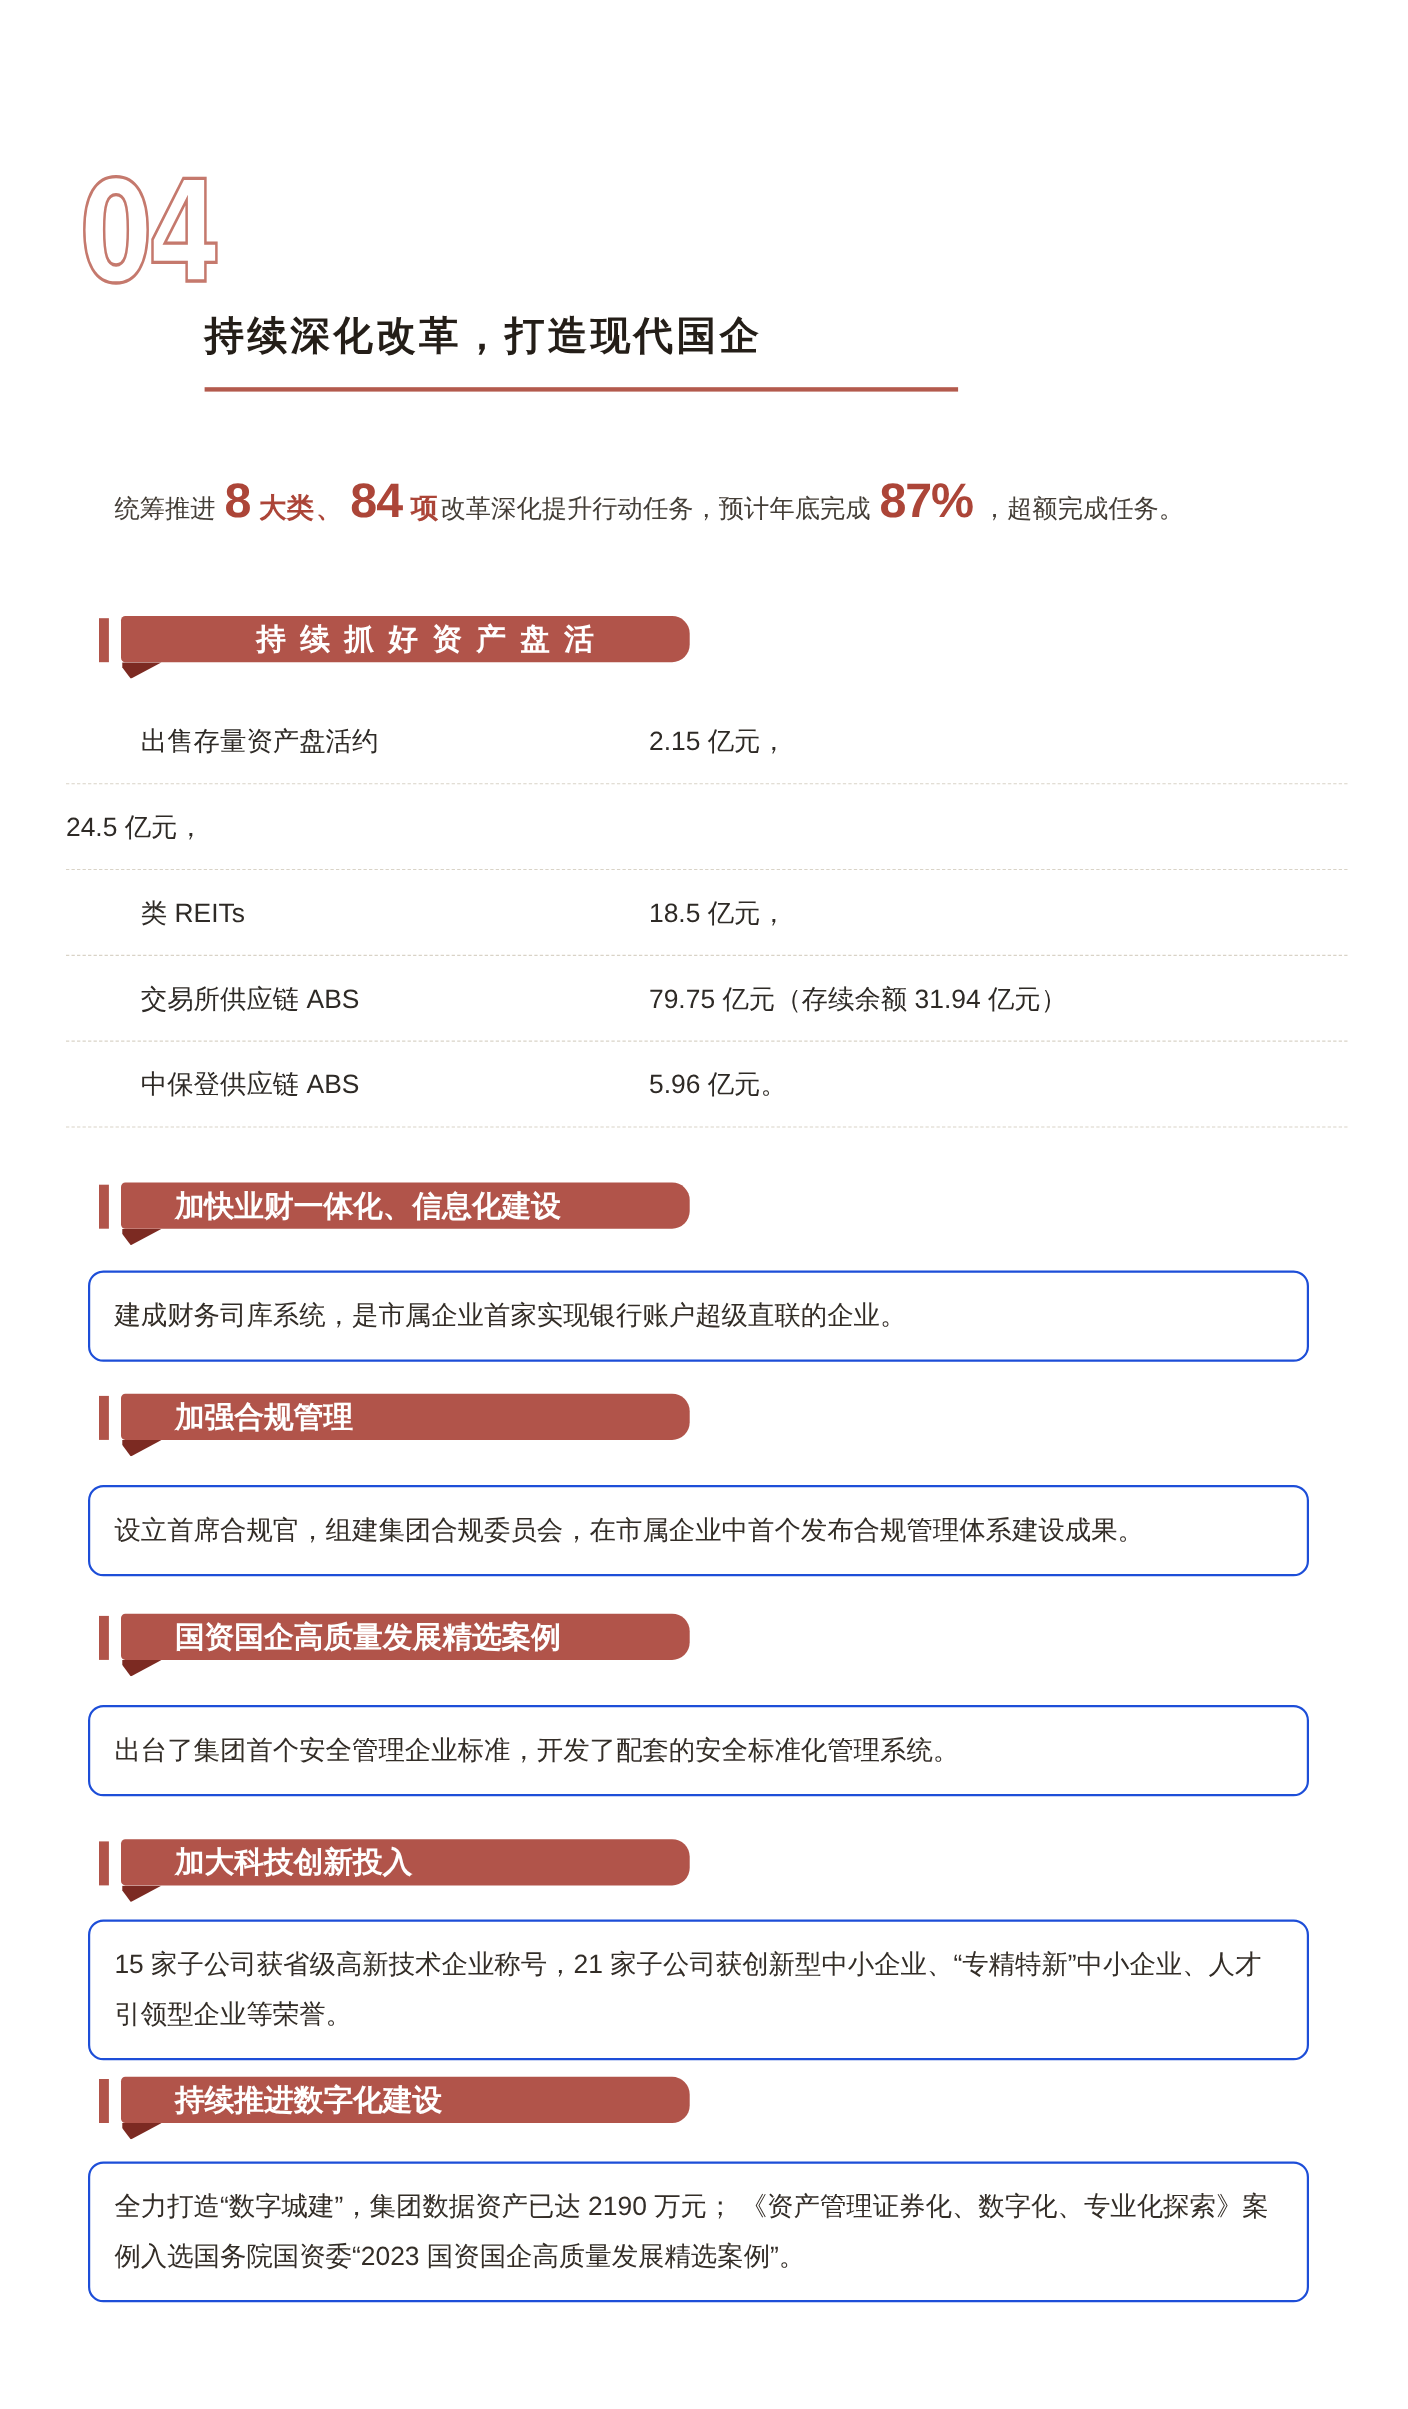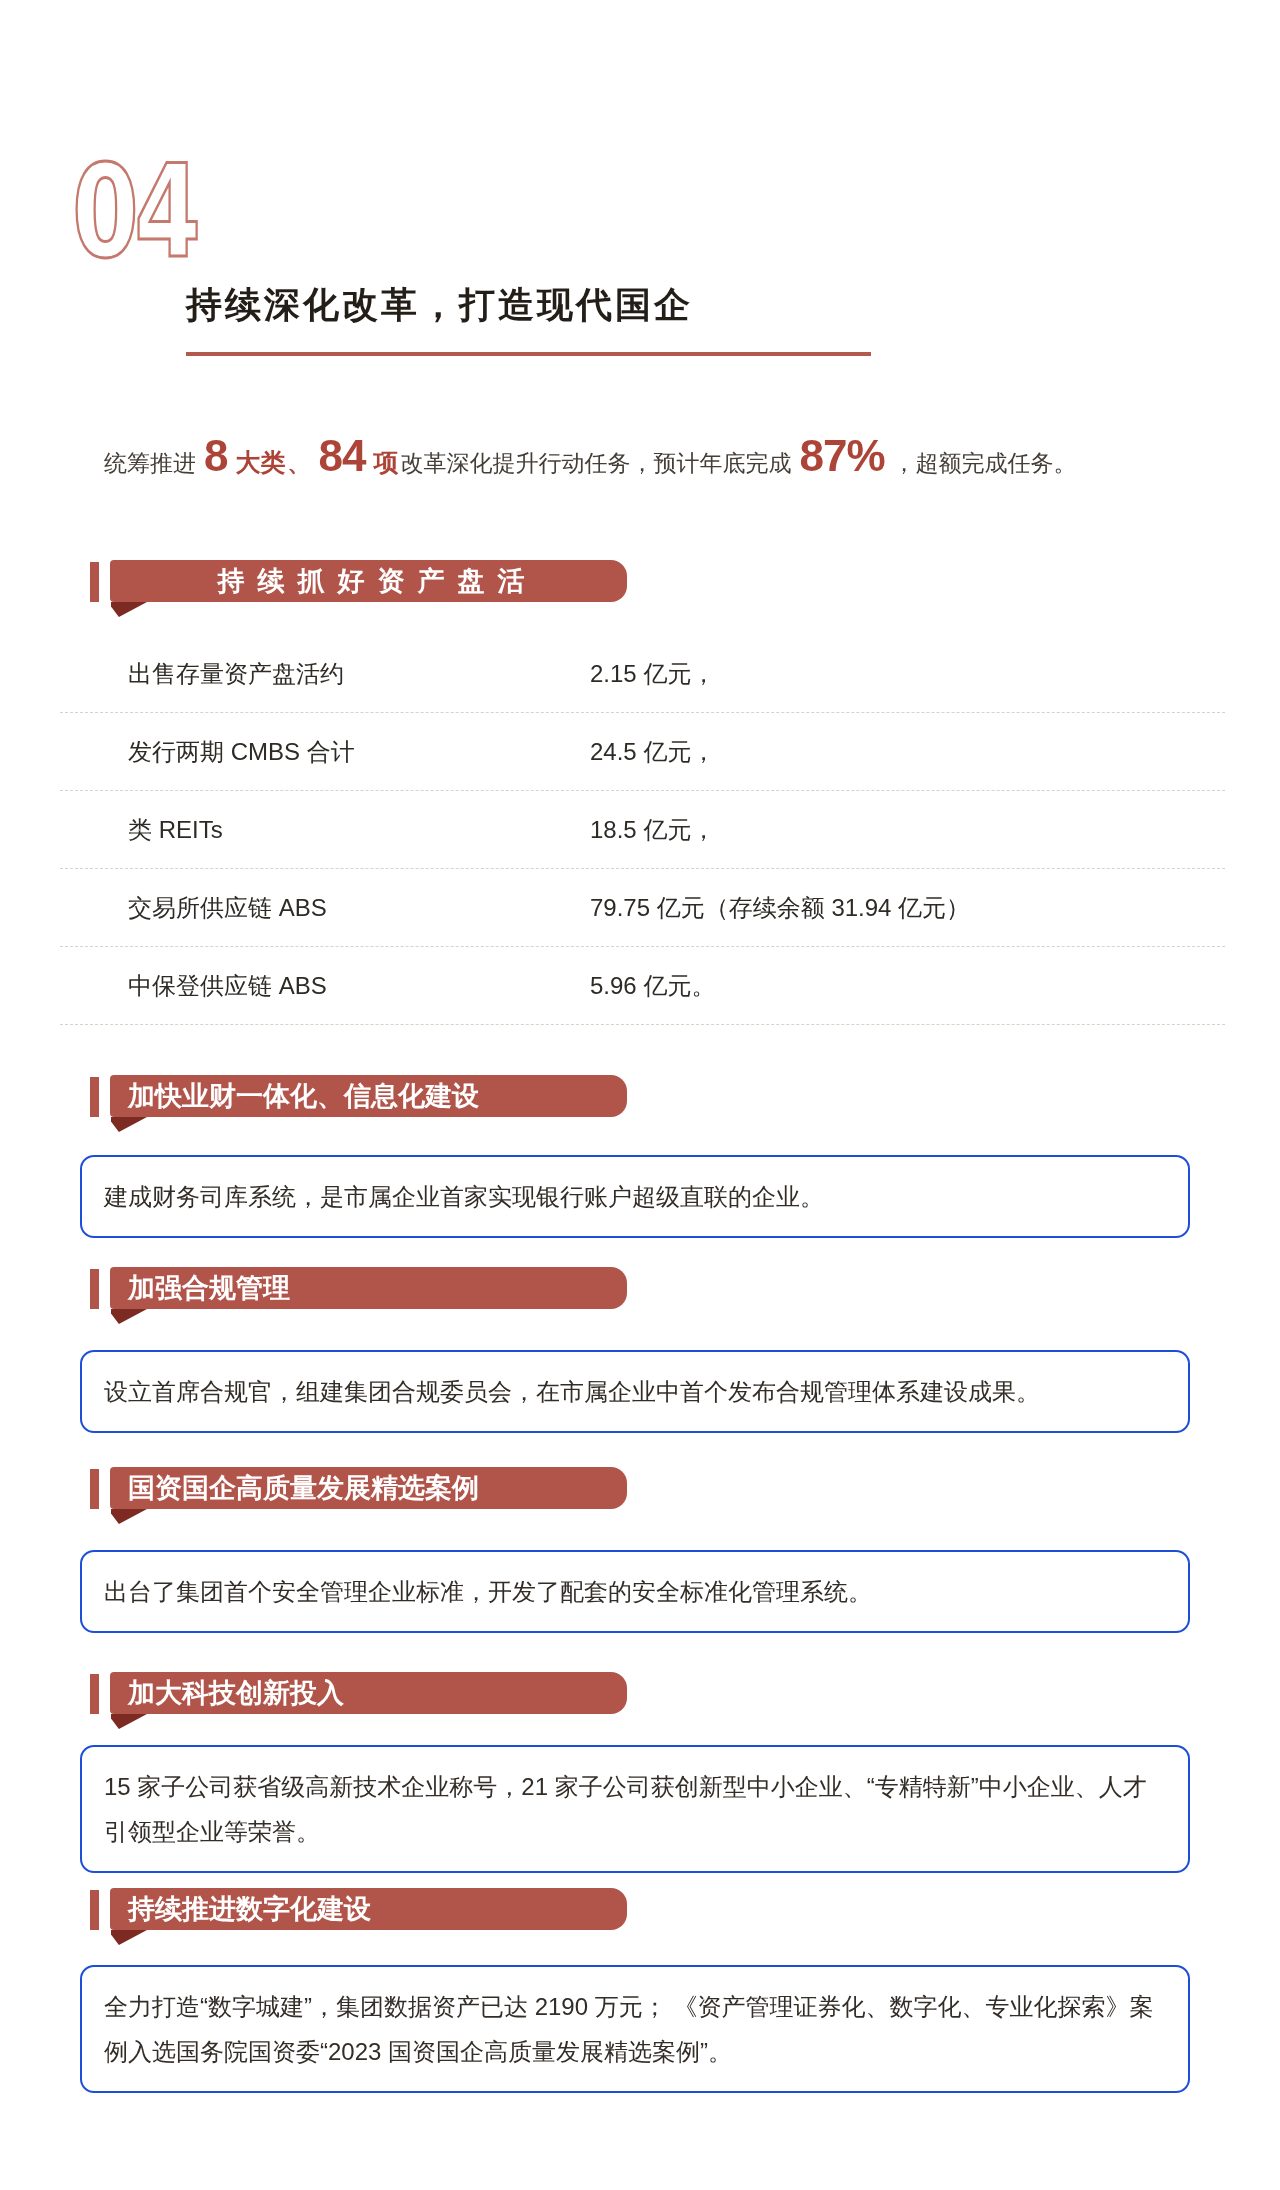--- a/index.html
+++ b/index.html
@@ -46,21 +46,21 @@
   .banner-bar{
     position:absolute;left:90px;top:2px;width:9px;height:40px;
     background:#b1544a;
   }
   .banner-ribbon{
     position:absolute;left:110px;top:0;width:517px;height:42px;
     background:#b1544a;border-radius:4px 16px 16px 4px;
   }
   .banner-heading{
     display:block;line-height:42px;color:#ffffff;
-    font-size:27px;font-weight:800;padding-left:18px;
+    font-size:27px;font-weight:800;padding-left:49px;
     white-space:nowrap;
   }
   .banner.center .banner-heading{
     text-align:center;letter-spacing:13px;
   }
   .banner-fold{
     position:absolute;left:111px;top:42px;width:36px;height:15px;
     background:#7c2a22;
     clip-path:polygon(0 0,100% 0,22% 100%,0 30%);
   }
@@ -101,21 +101,20 @@
   </div>
   <div class="banner-fold"></div>
 </div>
 
 <div class="asset-table">
   <div class="asset-row">
     <div class="asset-label">出售存量资产盘活约</div>
     <div class="asset-value">2.15 亿元，</div>
   </div>
   <div class="asset-row">
-    <div class="asset-label">发行两期 CMBS 合计</div>
     <div class="asset-value">24.5 亿元，</div>
   </div>
   <div class="asset-row">
     <div class="asset-label">类 REITs</div>
     <div class="asset-value">18.5 亿元，</div>
   </div>
   <div class="asset-row">
     <div class="asset-label">交易所供应链 ABS</div>
     <div class="asset-value">79.75 亿元（存续余额 31.94 亿元）</div>
   </div>

